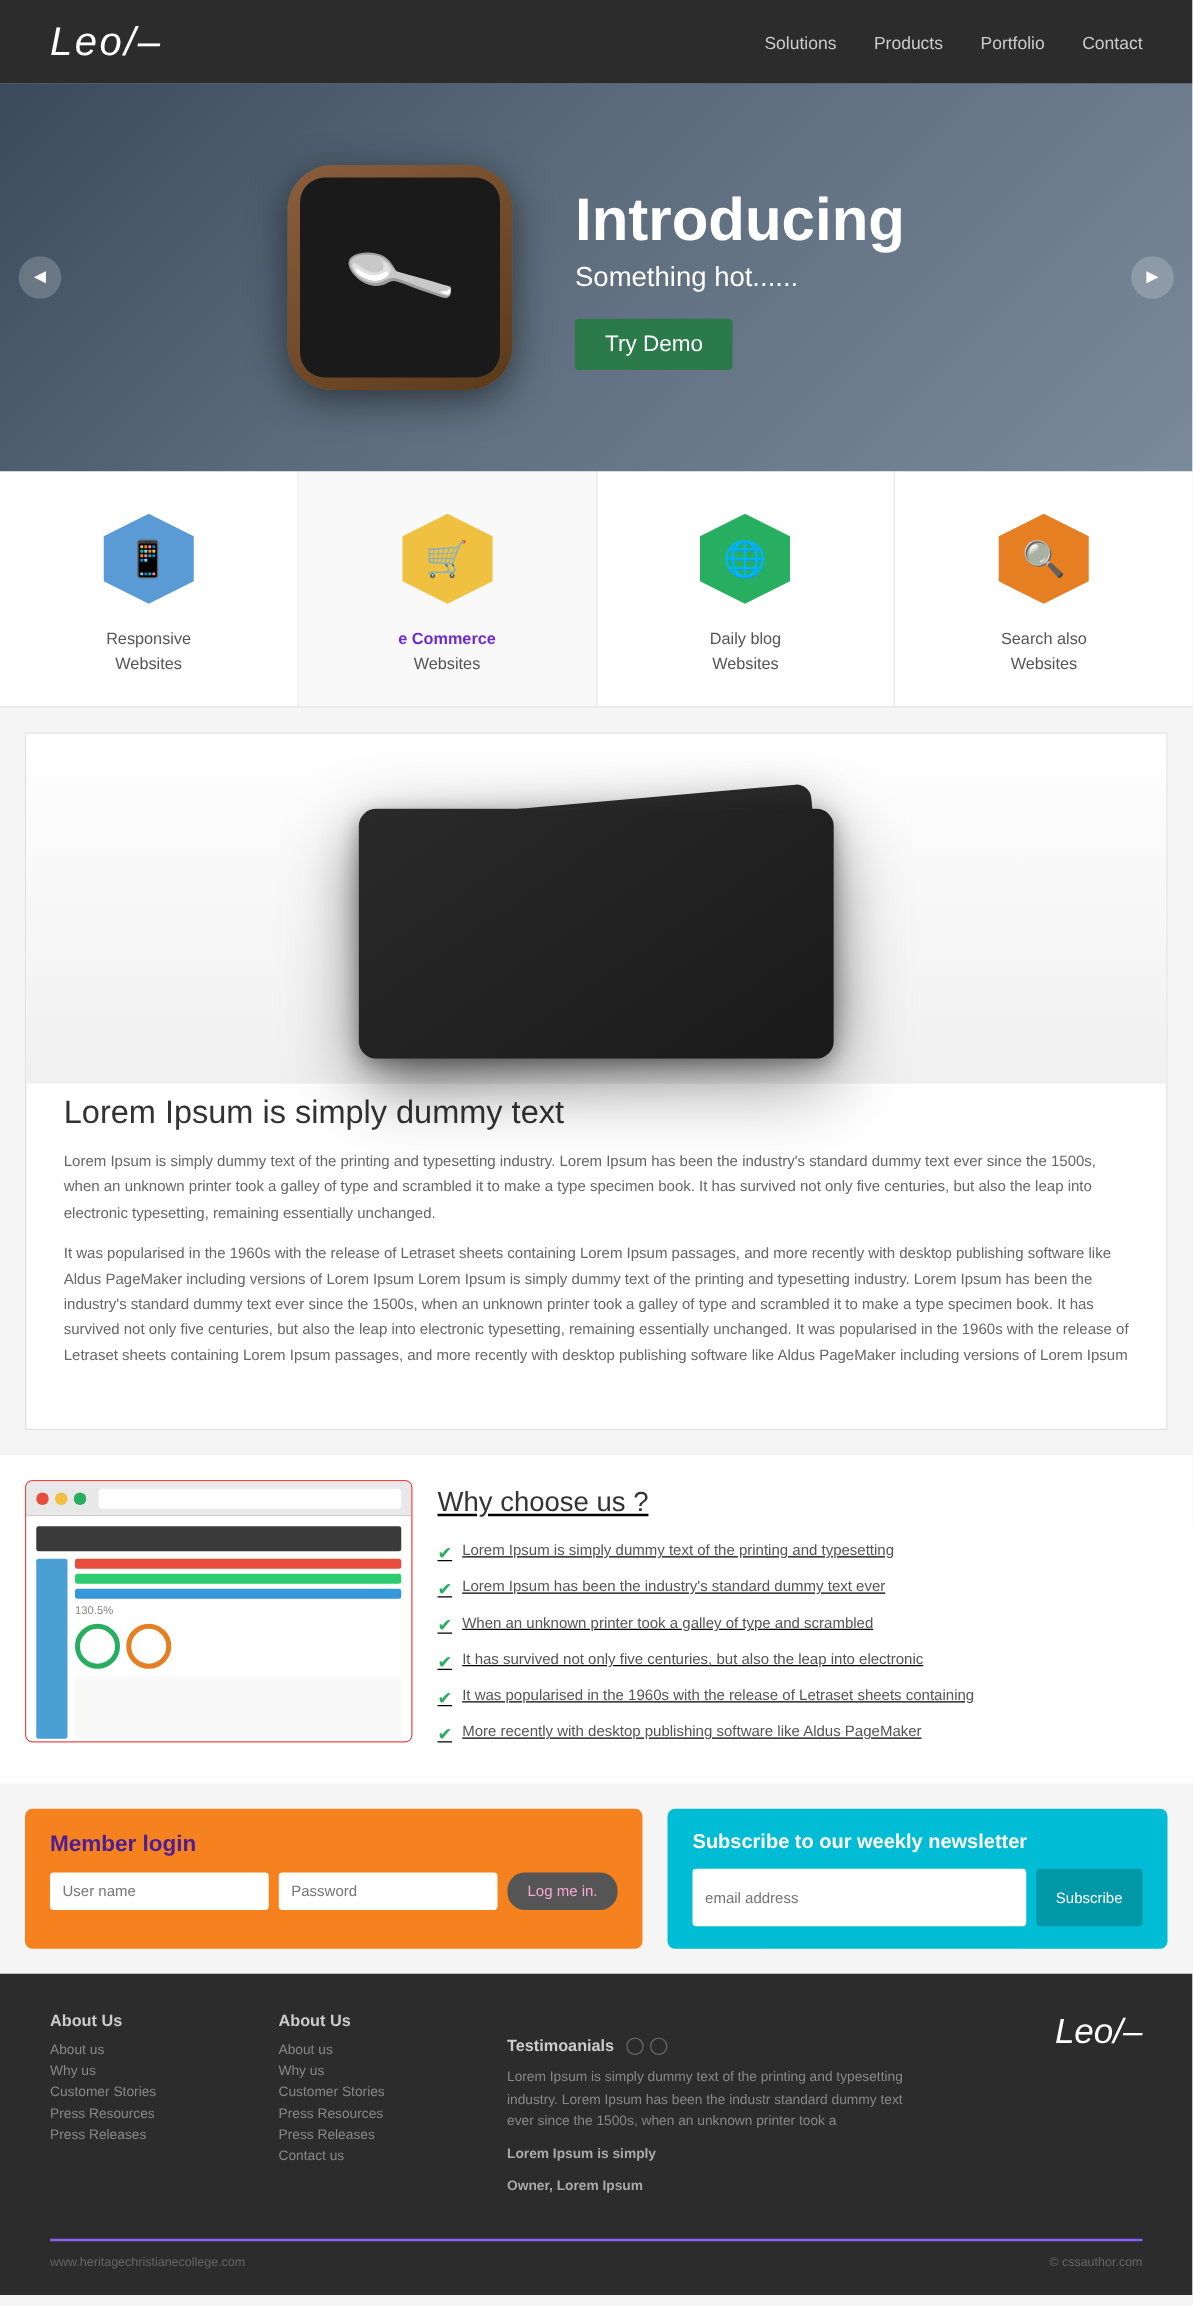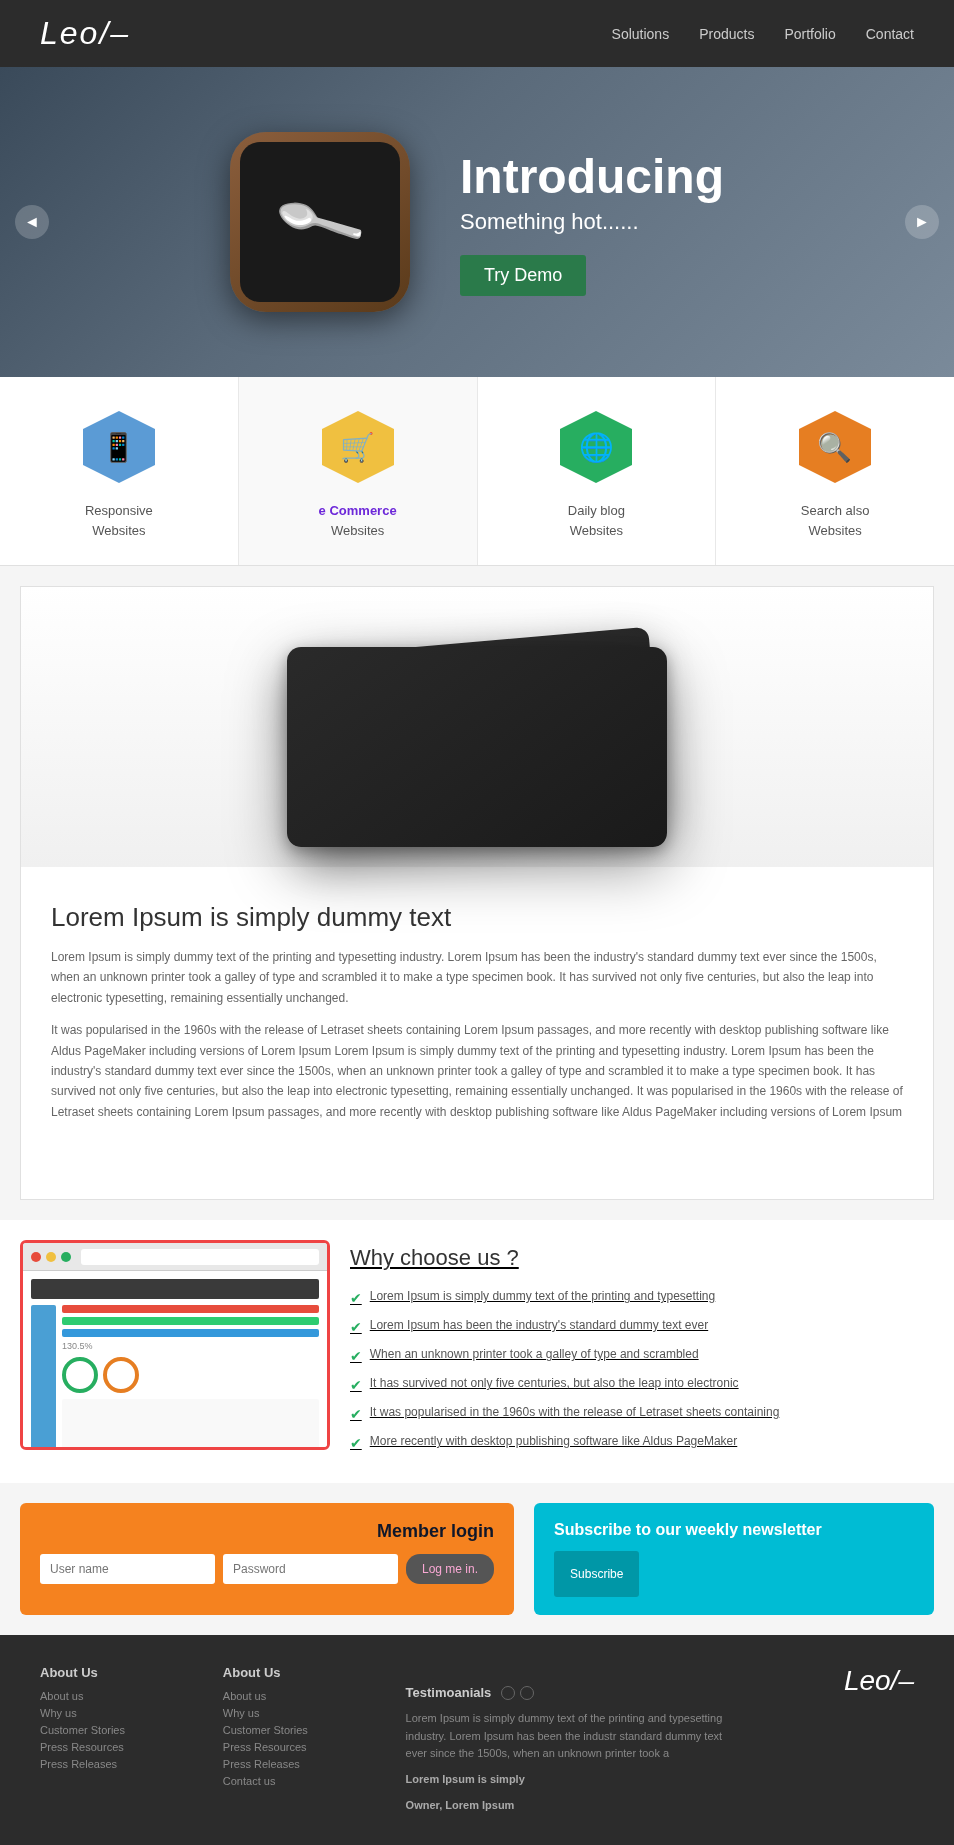--- a/index.html
+++ b/index.html
@@ -187,21 +187,21 @@
       height: 190px;
       background: linear-gradient(145deg, #333, #222);
       border-radius: 12px;
       position: absolute;
       bottom: 35px;
       left: 50%;
       transform: translateX(-50%) rotate(-5deg);
       box-shadow: 0 15px 40px rgba(0,0,0,0.3);
     }
     .content-text {
-      padding: 35px 30px;
+      padding: 7px 30px;
     }
     .content-text h2 {
       font-size: 26px;
       color: #333;
       font-weight: 400;
       margin-bottom: 14px;
     }
     .content-text p {
       font-size: 12px;
       color: #666;
@@ -217,21 +217,21 @@
       background: #fff;
     }
     .why-left {
       flex: 0 0 310px;
     }
     .browser-mockup {
       width: 310px;
       height: 210px;
       background: #f0f0f0;
       border-radius: 6px;
-      border: 3px solid #ef4444;
+      border: 1px solid #ef4444;
       overflow: hidden;
     }
     .browser-bar {
       background: #e8e8e8;
       height: 28px;
       display: flex;
       align-items: center;
       padding: 0 8px;
       gap: 5px;
       border-bottom: 1px solid #ccc;
@@ -341,25 +341,24 @@
       padding: 20px;
       background: #f5f5f5;
     }
     .member-box {
       flex: 1;
       background: #f5821f;
       border-radius: 6px;
       padding: 18px 20px;
     }
     .member-box h3 {
-      color: #0f172a;
+      color: #4c1d95;
       font-size: 18px;
       font-weight: bold;
       margin-bottom: 12px;
-      text-align: right;
     }
     .member-form {
       display: flex;
       gap: 8px;
     }
     .member-form input {
       flex: 1;
       padding: 8px 10px;
       border: none;
       border-radius: 3px;
@@ -655,20 +654,21 @@
     <h3>Member login</h3>
     <div class="member-form">
       <input type="text" placeholder="User name" style="">
       <input type="password" placeholder="Password" style="">
       <button>Log me in.</button>
     </div>
   </div>
   <div class="newsletter-box">
     <h3>Subscribe to our weekly newsletter</h3>
     <div class="newsletter-form">
+      <input type="email" placeholder="email address" style="">
       <button>Subscribe</button>
     </div>
   </div>
 </div>
 
 <footer class="footer">
   <div class="footer-top">
     <div class="footer-col">
       <h4>About Us</h4>
       <a href="#">About us</a>

